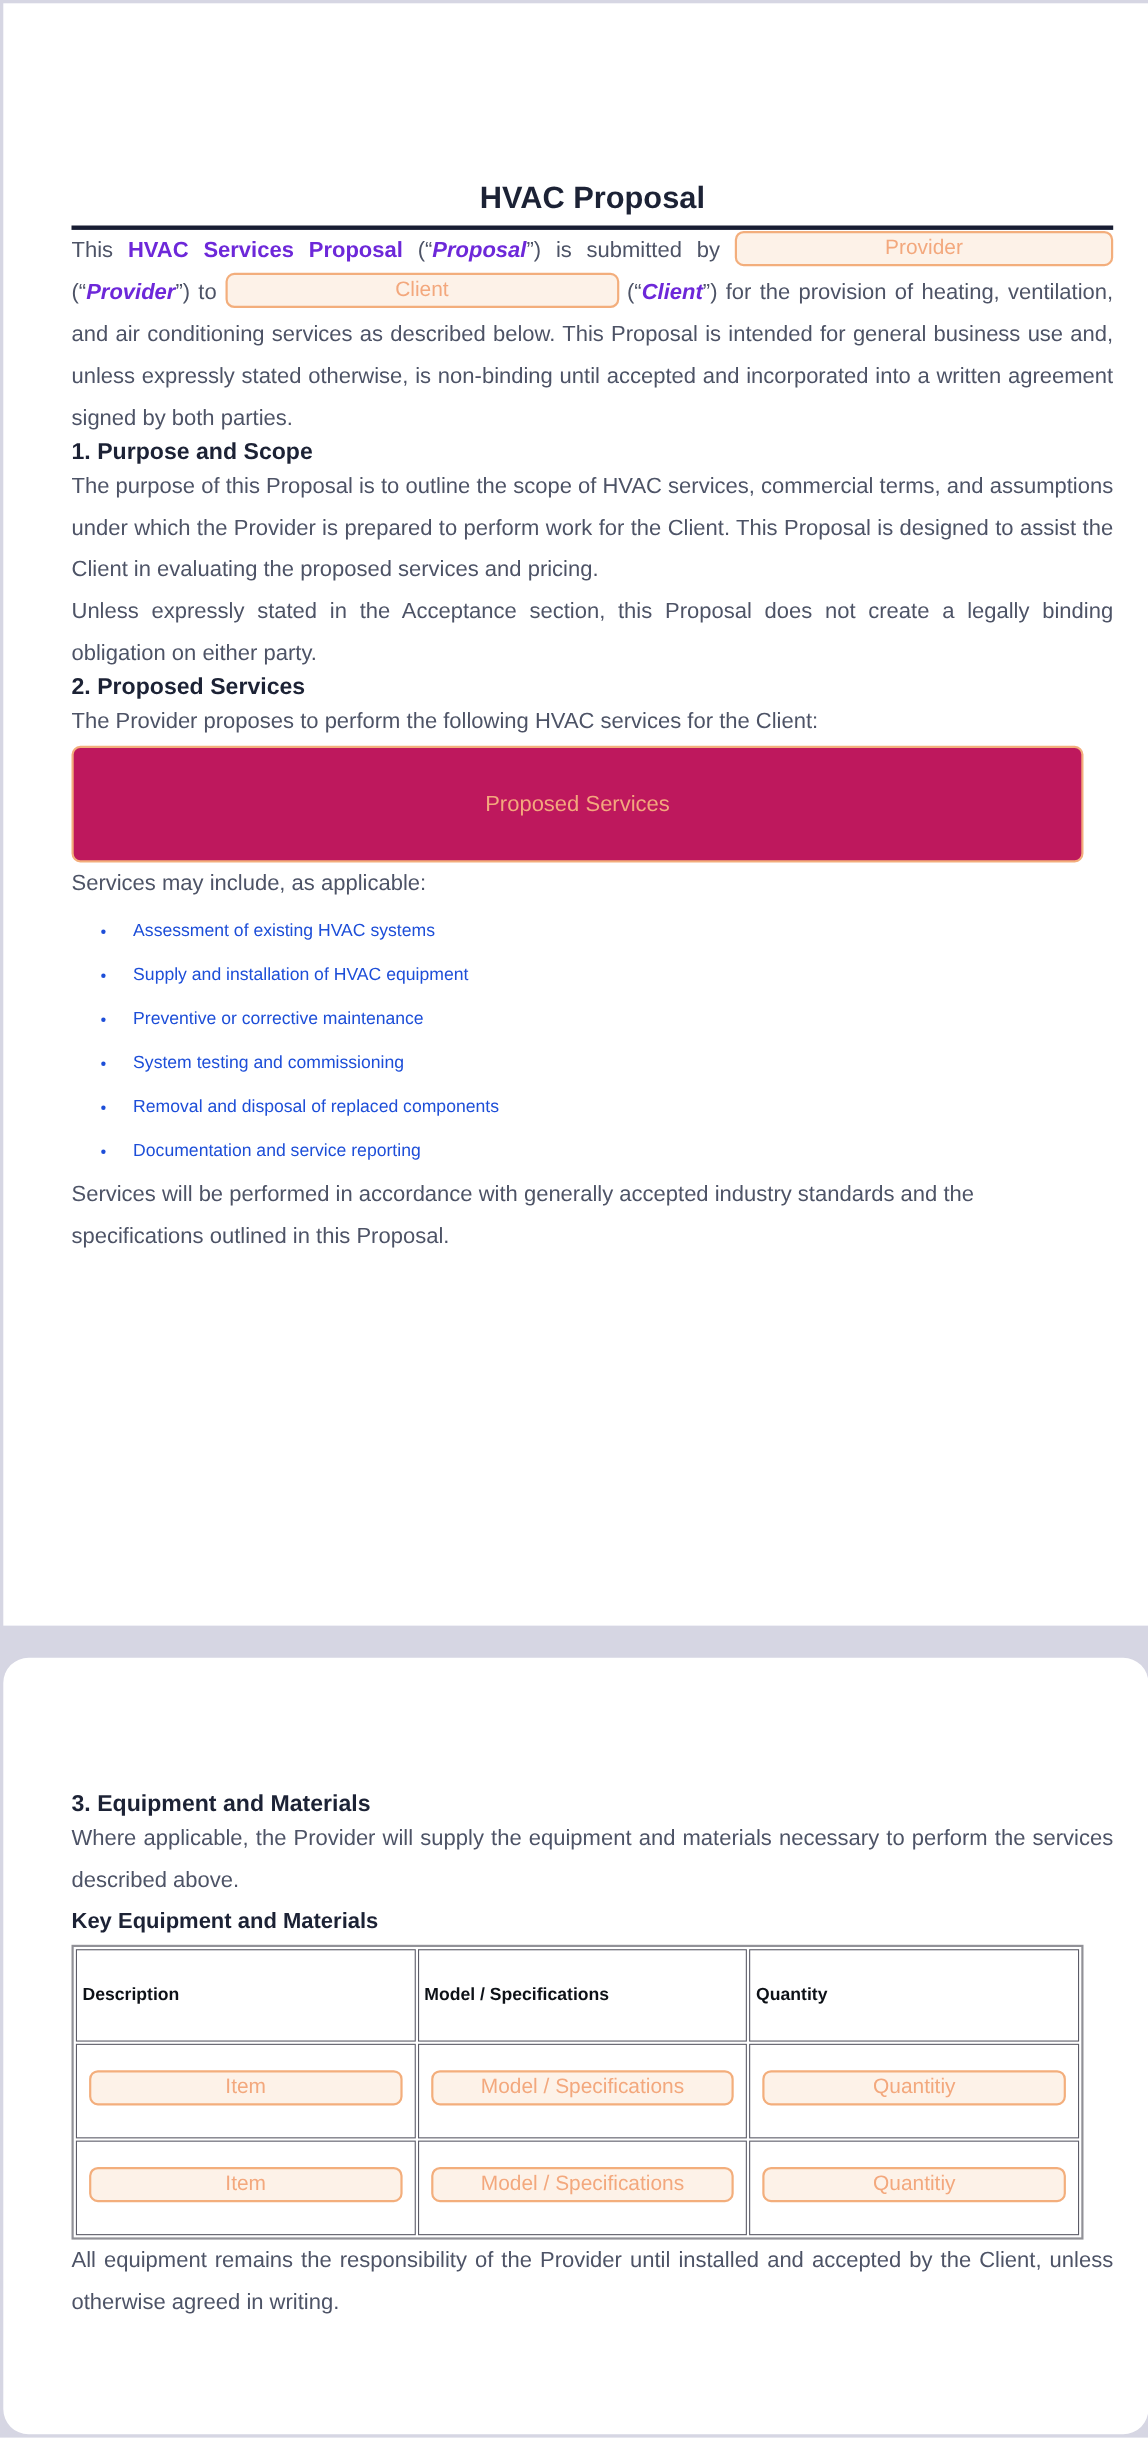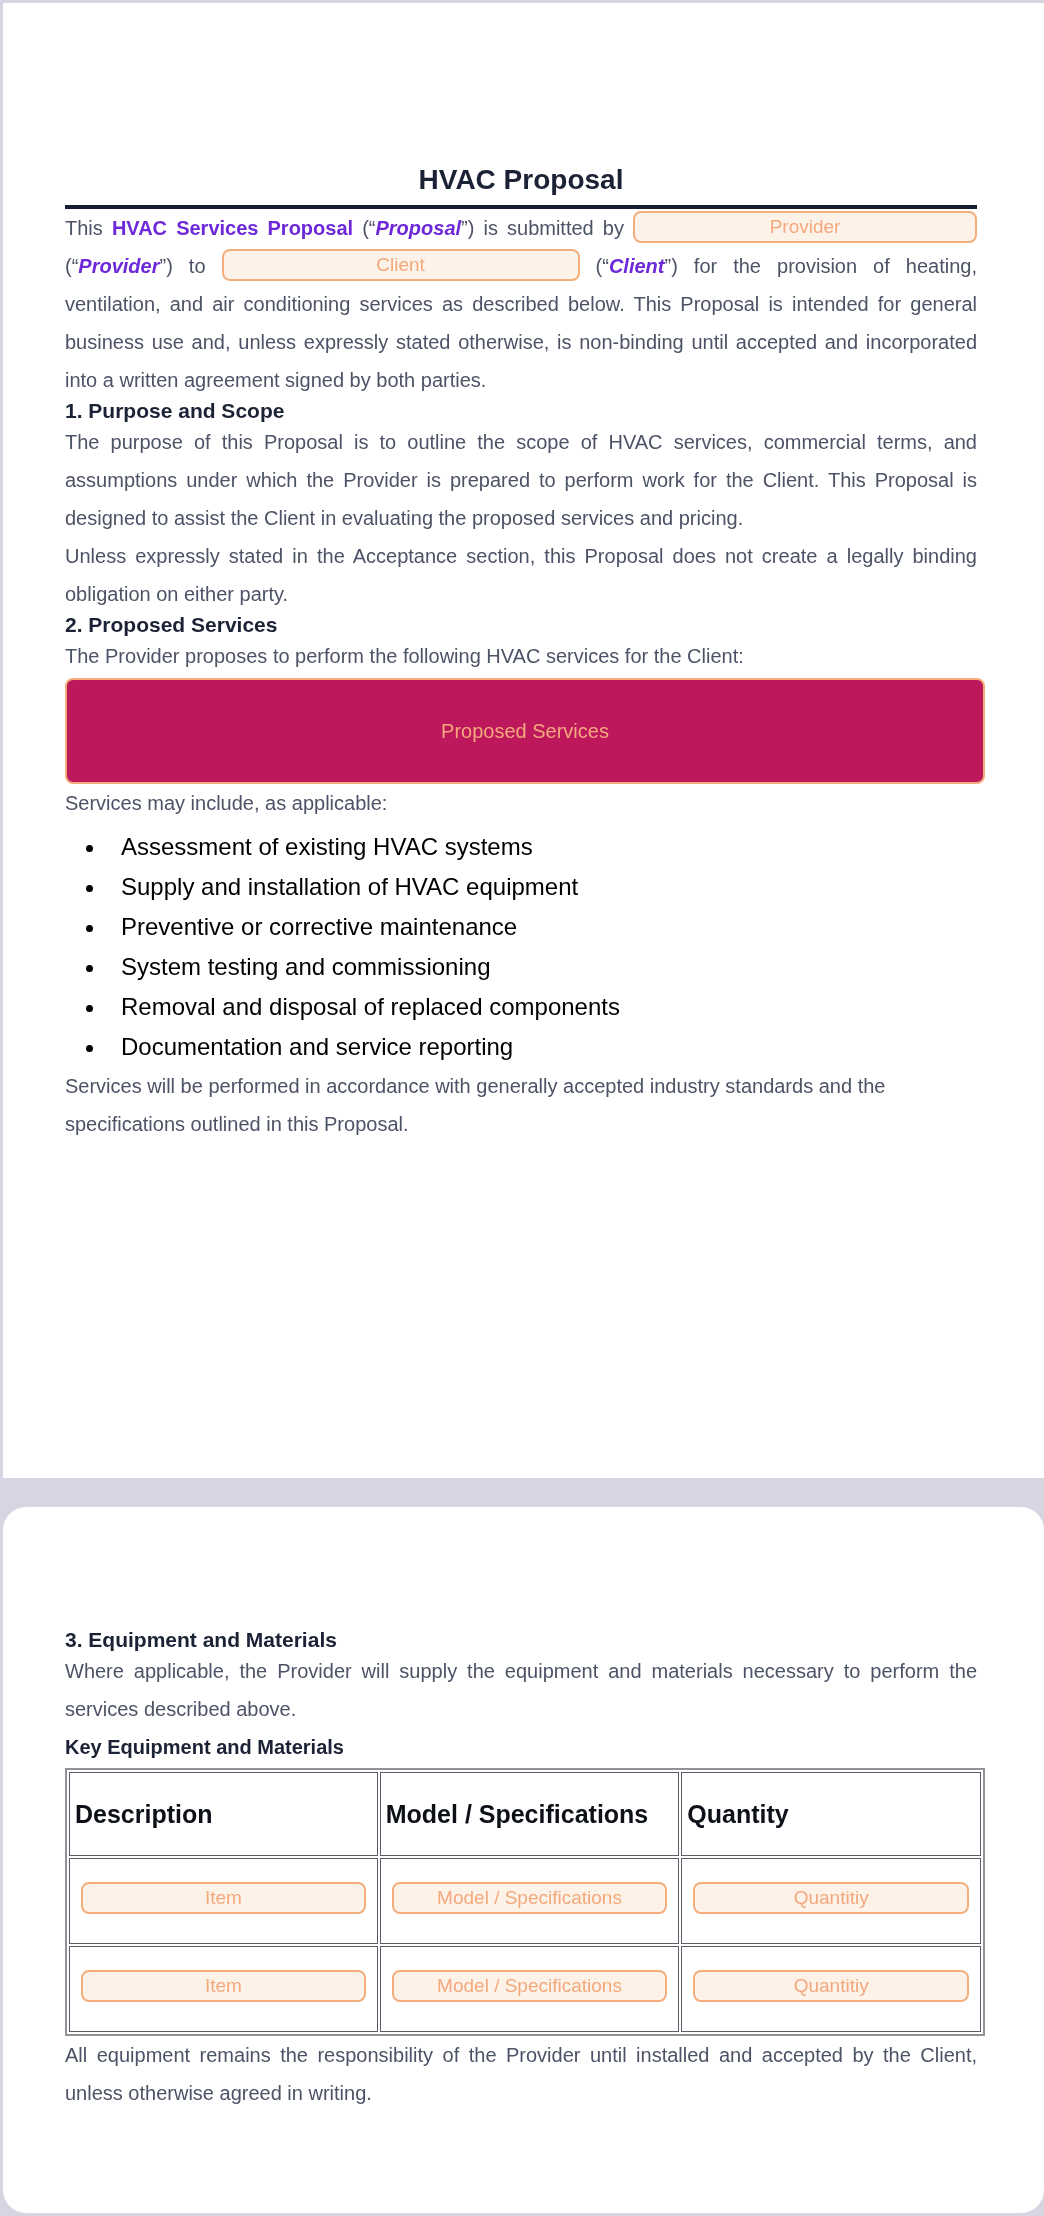--- a/index.html
+++ b/index.html
@@ -8,21 +8,21 @@
     width: 1044px; height: 2216px; overflow: hidden;
     background: #d6d6e3;
     font-family: "Liberation Sans", "DejaVu Sans", sans-serif;
     color: #4d5366;
   }
   .page {
     background: #ffffff;
     margin-left: 3px;
     width: 1041px;
     padding-left: 62px;
-    padding-right: 67px;
+    padding-right: 32px;
   }
   .page-1 { margin-top: 3px; height: 1475px; padding-top: 160px; }
   .page-gap { height: 29px; background: #d6d6e3; }
   .page-2 { height: 706px; padding-top: 121px; border-radius: 23px; }
 
   .doc-title {
     margin: 0; text-align: center;
     font-size: 28px; font-weight: 700; color: #1c2235;
     line-height: 33px;
   }
@@ -59,41 +59,41 @@
   .p-lead      { margin-top: 22px; }
   .textarea-box {
     margin-top: 3px; width: 920px; height: 106px;
     border: 2px solid #f3ae7c; border-radius: 8px; background: #be185d;
     display: flex; align-items: center; justify-content: center;
     font-size: 20px; color: #f3a87d; cursor: text;
   }
   .p-include { margin-top: 9px; }
   ul.services-list {
     margin: 5px 0 0 0; padding-left: 42px;
-    font-size: 24px; line-height: 40px; color: #000000;
+    font-size: 16px; line-height: 40px; color: #1d4ed8;
   }
   ul.services-list li { padding-left: 14px; }
   .p-standards { margin-top: 46px; width: 880px; }
 
   .h-equipment { margin-top: 0; }
   .p-equipment { margin-top: 24px; }
   .table-title {
     margin: 7px 0 0 0; font-size: 20px; font-weight: 700; color: #1c2235;
     line-height: 24px;
   }
   table.equip {
     margin-top: 9px; width: 920px;
     border-collapse: separate; border-spacing: 2px;
     border: 2px solid #919197; background: #ffffff;
   }
   table.equip th, table.equip td {
     border: 1px solid #5c5c68; padding: 0;
   }
   table.equip th {
-    height: 84px; font-size: 25px; font-weight: 700; color: #0d1117;
+    height: 84px; font-size: 16px; font-weight: 700; color: #0d1117;
     text-align: left; padding-left: 5px; vertical-align: middle;
   }
   table.equip td { height: 86px; text-align: center; vertical-align: middle; }
   .col-desc { width: 34%; } .col-model { width: 33%; } .col-qty { width: 33%; }
   .cell-input { width: calc(100% - 22px); margin-top: -6px; }
   .p-equip-close { margin-top: 46px; }
   .h-timeline { margin-top: 24px; }
 </style>
 </head>
 <body>

